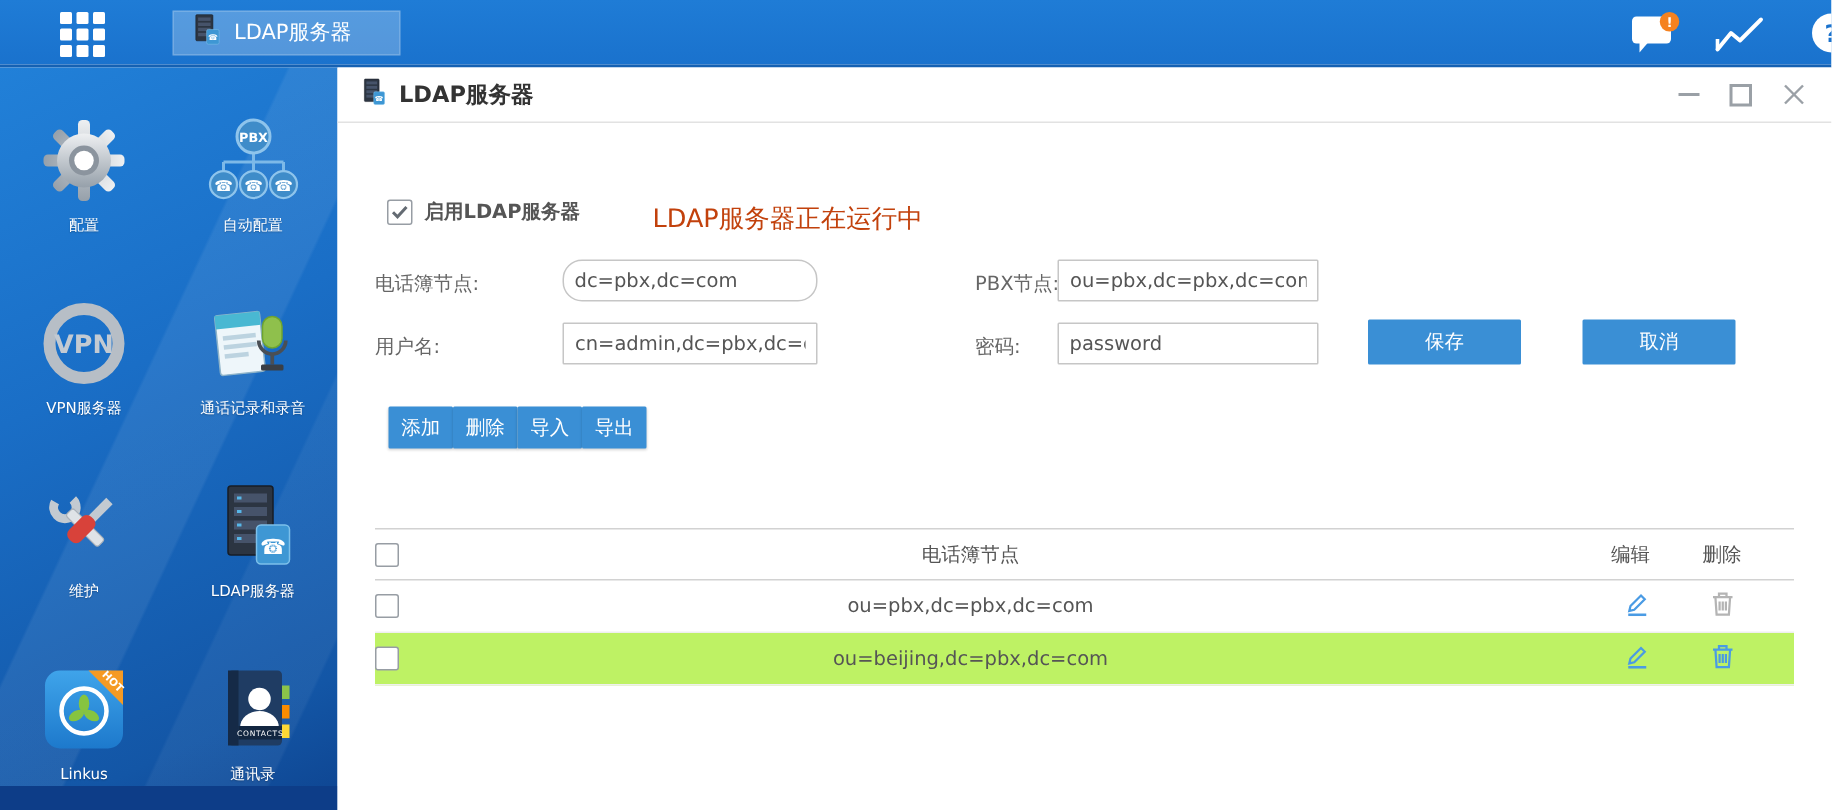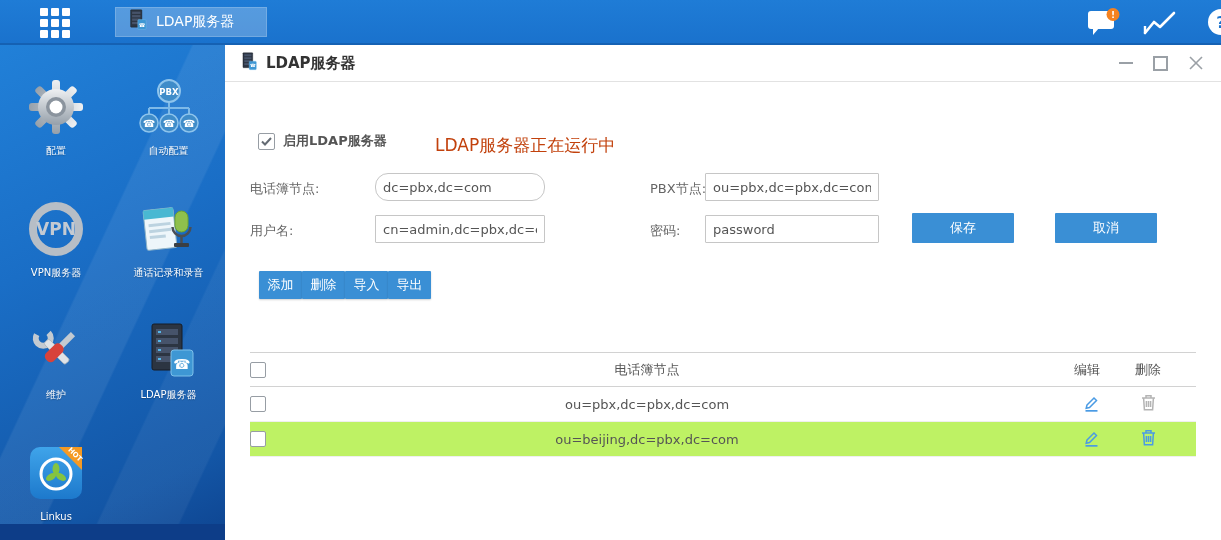--- a/index.html
+++ b/index.html
@@ -276,20 +276,36 @@
             <ellipse cx="24" cy="33" rx="5.5" ry="3.2" transform="rotate(-30 24 33)"></ellipse>
             <ellipse cx="34" cy="33" rx="5.5" ry="3.2" transform="rotate(30 34 33)"></ellipse>
           </g>
           <polygon points="32,3 55,3 55,26" fill="#f59a23"></polygon>
           <text x="46.5" y="12" font-size="7" font-weight="bold" fill="#fff" text-anchor="middle" transform="rotate(45 46.5 12)">HOT</text>
         </svg>
       </span>
       <span class="lbl">Linkus</span>
     </div>
 
+    <div class="side-item">
+      <span class="ico">
+        <svg width="58" height="58" viewBox="0 0 58 58">
+          <rect x="12" y="3" width="36" height="50" rx="3" fill="#1f3c63"></rect>
+          <rect x="12" y="3" width="7" height="50" fill="#152a47"></rect>
+          <rect x="48" y="13" width="5" height="9" fill="#8bc34a"></rect>
+          <rect x="48" y="26" width="5" height="9" fill="#fb8c00"></rect>
+          <rect x="48" y="39" width="5" height="9" fill="#fdd835"></rect>
+          <circle cx="33" cy="22" r="7.5" fill="#fff"></circle>
+          <path d="M20 41 a13 11 0 0 1 26 0 z" fill="#fff"></path>
+          <rect x="19" y="40" width="29" height="9" fill="#122640"></rect>
+          <text x="33.5" y="46.5" font-size="5" fill="#fff" text-anchor="middle" letter-spacing="0.5">CONTACTS</text>
+        </svg>
+      </span>
+      <span class="lbl">通讯录</span>
+    </div>
 
   </div>
 </div>
 
 <div class="panel">
   <div class="titlebar">
     <span>
       <svg width="19" height="19" viewBox="0 0 58 58">
         <rect x="12" y="2" width="30" height="46" rx="2" fill="#2c3542" stroke="#171d26"></rect>
         <g fill="#46536a">

